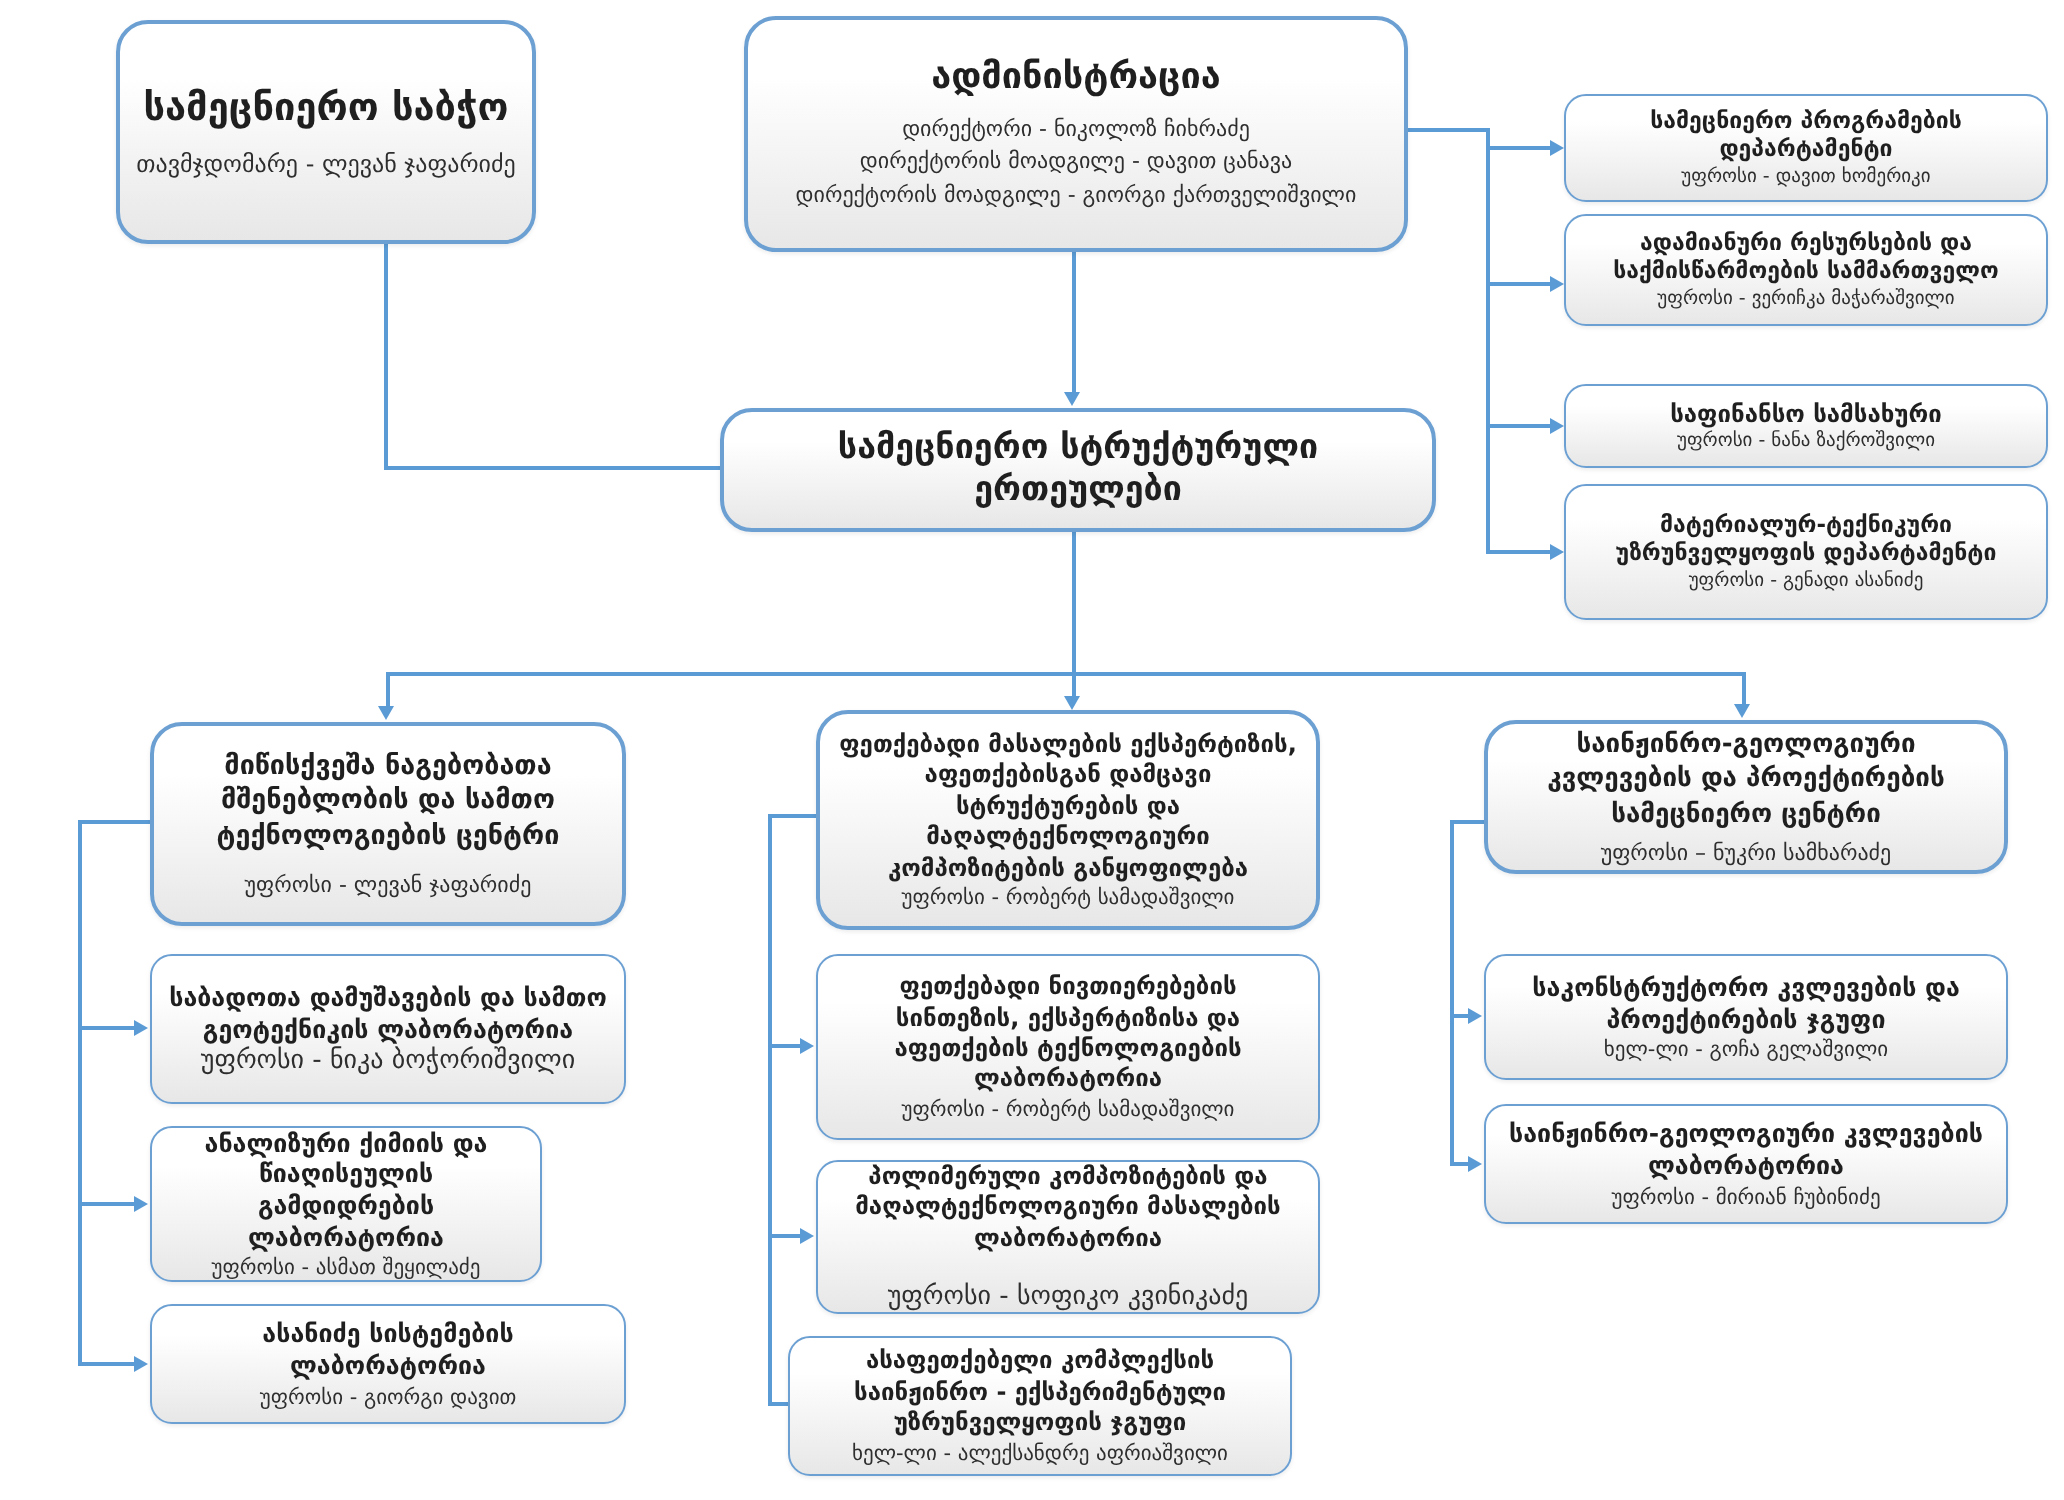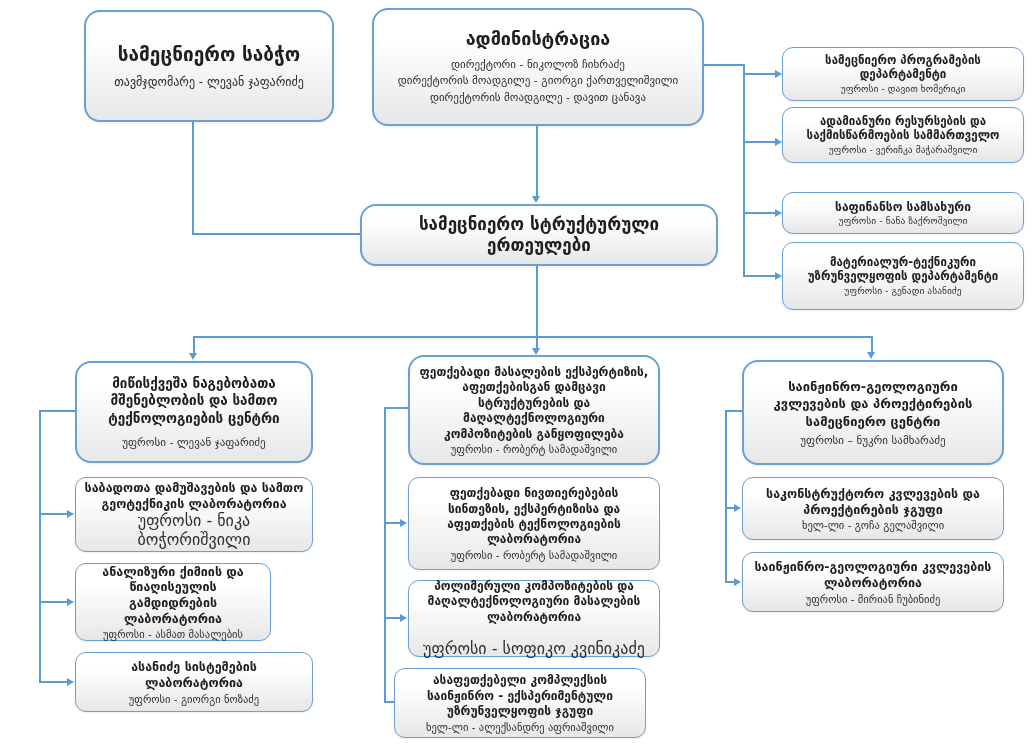--- a/index.html
+++ b/index.html
@@ -73,30 +73,30 @@
   <div class="hl" style="left:384px;top:701px;width:16px"></div>
   <div class="ar r" style="left:400px;top:698px"></div>
 
   <div class="vl" style="left:725px;top:411px;height:172px"></div>
   <div class="hl" style="left:725px;top:410px;width:17px"></div>
   <div class="hl" style="left:725px;top:507px;width:10px"></div>
   <div class="ar r" style="left:734px;top:504px"></div>
   <div class="hl" style="left:725px;top:581px;width:10px"></div>
   <div class="ar r" style="left:734px;top:578px"></div>
 
-  <div class="node major" style="left:84px;top:10px;width:250px;height:112px">
+  <div class="node major" style="left:58px;top:10px;width:210px;height:112px">
     <div class="title" style="font-size:19px">სამეცნიერო საბჭო</div>
     <div class="sub" style="font-size:12px;margin-top:10px">თავმჯდომარე - ლევან ჯაფარიძე</div>
   </div>
 
   <div class="node major" style="left:372px;top:8px;width:332px;height:118px">
     <div class="title" style="font-size:18px;margin-bottom:8px">ადმინისტრაცია</div>
     <div class="sub" style="font-size:11px;line-height:1.5">დირექტორი - ნიკოლოზ ჩიხრაძე</div>
+    <div class="sub" style="font-size:11px;line-height:1.5">დირექტორის მოადგილე - დავით ცანავა</div>
     <div class="sub" style="font-size:11px;line-height:1.5">დირექტორის მოადგილე - გიორგი ქართველიშვილი</div>
-    <div class="sub" style="font-size:11px;line-height:1.5">დირექტორის მოადგილე - დავით ცანავა</div>
   </div>
 
   <div class="node" style="left:782px;top:47px;width:242px;height:54px">
     <div class="title" style="font-size:11.5px;line-height:1.2">სამეცნიერო პროგრამების დეპარტამენტი</div>
     <div class="sub" style="font-size:9.5px;margin-top:1px">უფროსი - დავით ხომერიკი</div>
   </div>
 
   <div class="node major" style="left:360px;top:204px;width:358px;height:62px">
     <div class="title" style="font-size:17px;line-height:1.25">სამეცნიერო სტრუქტურული ერთეულები</div>
   </div>
@@ -112,49 +112,49 @@
     <div class="title" style="font-size:11.5px;line-height:1.2">მატერიალურ-ტექნიკური უზრუნველყოფის დეპარტამენტი</div>
     <div class="sub" style="font-size:9.5px;margin-top:1px">უფროსი - გენადი ასანიძე</div>
   </div>
 
   <div class="node major" style="left:75px;top:361px;width:238px;height:102px">
     <div class="title" style="font-size:13.5px;line-height:1.3">მიწისქვეშა ნაგებობათა მშენებლობის და სამთო ტექნოლოგიების ცენტრი</div>
     <div class="sub" style="font-size:11px;margin-top:9px">უფროსი - ლევან ჯაფარიძე</div>
   </div>
   <div class="node" style="left:75px;top:477px;width:238px;height:75px">
     <div class="title" style="font-size:12.5px;line-height:1.25">საბადოთა დამუშავების და სამთო გეოტექნიკის ლაბორატორია</div>
-    <div class="sub" style="font-size:16px;margin-top:0">უფროსი - ნიკა ბოჭორიშვილი</div>
+    <div class="sub" style="font-size:13px;margin-top:0">უფროსი - ნიკა ბოჭორიშვილი</div>
   </div>
   <div class="node" style="left:75px;top:563px;width:196px;height:78px">
     <div class="title" style="font-size:12.5px;line-height:1.25">ანალიზური ქიმიის და წიაღისეულის გამდიდრების ლაბორატორია</div>
-    <div class="sub" style="font-size:10.5px;margin-top:2px">უფროსი - ასმათ მასალების</div>
+    <div class="sub" style="font-size:10.5px;margin-top:2px">უფროსი - ასმათ შეყილაძე</div>
   </div>
   <div class="node" style="left:75px;top:652px;width:238px;height:60px">
     <div class="title" style="font-size:12.5px;line-height:1.25">ასანიძე სისტემების ლაბორატორია</div>
-    <div class="sub" style="font-size:10.5px;margin-top:2px">უფროსი - გიორგი ნოზაძე</div>
+    <div class="sub" style="font-size:10.5px;margin-top:2px">უფროსი - გიორგი დავით</div>
   </div>
 
   <div class="node major" style="left:408px;top:355px;width:252px;height:110px">
     <div class="title" style="font-size:12px;line-height:1.28">ფეთქებადი მასალების ექსპერტიზის, აფეთქებისგან დამცავი სტრუქტურების და მაღალტექნოლოგიური კომპოზიტების განყოფილება</div>
     <div class="sub" style="font-size:10.5px;margin-top:1px">უფროსი - რობერტ სამადაშვილი</div>
   </div>
   <div class="node" style="left:408px;top:477px;width:252px;height:93px">
     <div class="title" style="font-size:12px;line-height:1.28">ფეთქებადი ნივთიერებების სინთეზის, ექსპერტიზისა და აფეთქების ტექნოლოგიების ლაბორატორია</div>
     <div class="sub" style="font-size:10.5px;margin-top:1px">უფროსი - რობერტ სამადაშვილი</div>
   </div>
   <div class="node" style="left:408px;top:580px;width:252px;height:77px">
     <div class="title" style="font-size:12px;line-height:1.28">პოლიმერული კომპოზიტების და მაღალტექნოლოგიური მასალების ლაბორატორია</div>
-    <div class="sub" style="font-size:16px;margin-top:14px">უფროსი - სოფიკო კვინიკაძე</div>
+    <div class="sub" style="font-size:13px;margin-top:14px">უფროსი - სოფიკო კვინიკაძე</div>
   </div>
   <div class="node" style="left:394px;top:668px;width:252px;height:70px">
     <div class="title" style="font-size:12px;line-height:1.28">ასაფეთქებელი კომპლექსის საინჟინრო - ექსპერიმენტული უზრუნველყოფის ჯგუფი</div>
     <div class="sub" style="font-size:10.5px;margin-top:1px">ხელ-ლი - ალექსანდრე აფრიაშვილი</div>
   </div>
 
-  <div class="node major" style="left:742px;top:360px;width:262px;height:105px">
+  <div class="node major" style="left:742px;top:360px;width:262px;height:77px">
     <div class="title" style="font-size:13px;line-height:1.32">საინჟინრო-გეოლოგიური კვლევების და პროექტირების სამეცნიერო ცენტრი</div>
     <div class="sub" style="font-size:11px;margin-top:4px">უფროსი – ნუკრი სამხარაძე</div>
   </div>
   <div class="node" style="left:742px;top:477px;width:262px;height:63px">
     <div class="title" style="font-size:12.5px;line-height:1.25">საკონსტრუქტორო კვლევების და პროექტირების ჯგუფი</div>
     <div class="sub" style="font-size:10.5px;margin-top:2px">ხელ-ლი - გოჩა გელაშვილი</div>
   </div>
   <div class="node" style="left:742px;top:552px;width:262px;height:60px">
     <div class="title" style="font-size:12.5px;line-height:1.25">საინჟინრო-გეოლოგიური კვლევების ლაბორატორია</div>
     <div class="sub" style="font-size:10.5px;margin-top:2px">უფროსი - მირიან ჩუბინიძე</div>

